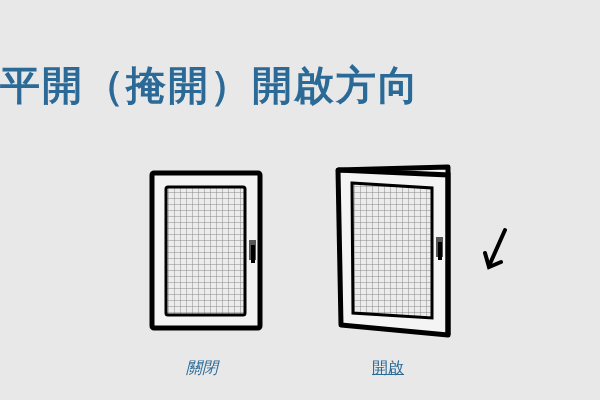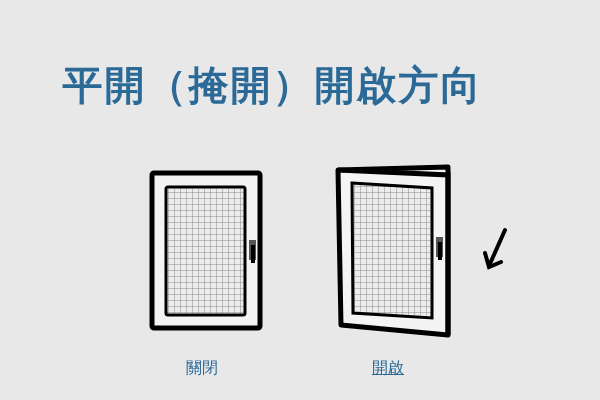--- a/index.html
+++ b/index.html
@@ -1,17 +1,17 @@
 <!DOCTYPE html>
 <html><head>
 <meta charset="utf-8">
 <style>
   html, body { margin:0; padding:0; }
   body { width:600px; height:400px; background:#e8e8e8; position:relative; overflow:hidden; font-family:"DejaVu Sans", sans-serif; }
-  .title { position:absolute; left:0; top:58px; width:545px; text-align:center; font-size:40px; font-weight:bold; color:#2b6a97; letter-spacing:2px; }
+  .title { position:absolute; left:0; top:58px; width:545px; font-size:40px; font-weight:bold; color:#2b6a97; letter-spacing:2px; }
   .label { position:absolute; top:358px; font-size:16px; color:#2b6a97; }
   svg { position:absolute; left:0; top:0; }
 </style>
 </head>
 <body>
 
 <div class="title">平開（掩開）開啟方向</div>
 
 <svg width="600" height="400" viewBox="0 0 600 400">
   <defs>
@@ -39,14 +39,14 @@
       <rect x="438" y="242" width="4" height="18" fill="#000"></rect>
     </g>
   </g>
 
   <g stroke="#000" stroke-width="4" stroke-linecap="round" fill="none">
     <line x1="505" y1="230" x2="489" y2="266"></line>
     <polyline points="485,253 489,267 501,262"></polyline>
   </g>
 </svg>
 
-<div class="label" style="left:186px;">關閉</div>
+<div class="label" style="left:186px;font-style:italic;">關閉</div>
 <div class="label" style="left:372px;text-decoration:underline;">開啟</div>
 
 </body></html>

